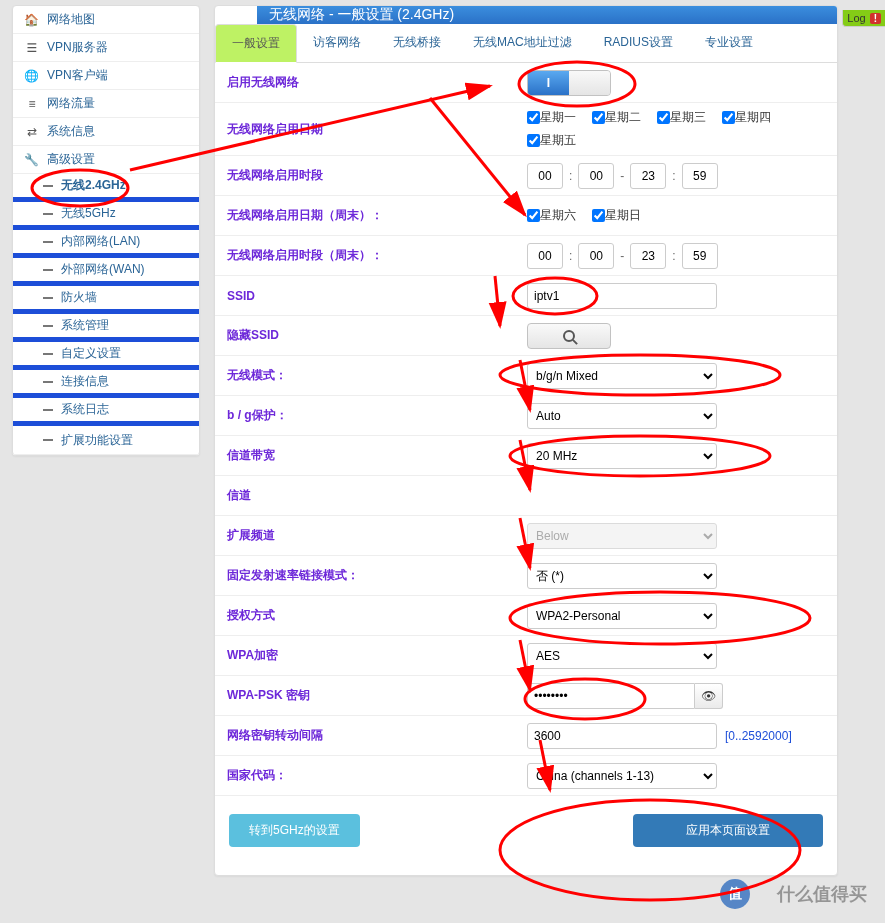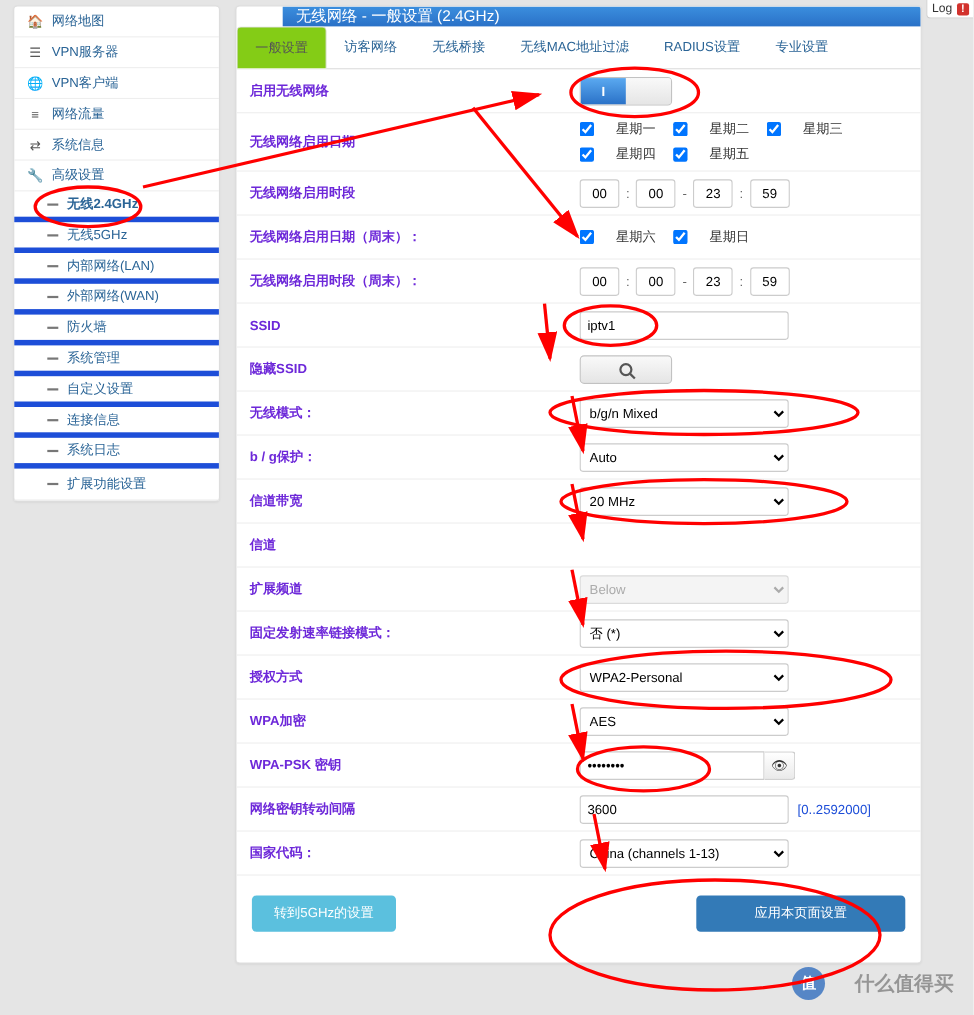--- a/index.html
+++ b/index.html
@@ -1,51 +1,51 @@
 <!DOCTYPE html>
 <html><head>
 <meta charset="utf-8">
 <style>
 * { box-sizing: border-box; margin: 0; padding: 0; }
 body { font-family: Arial, "Microsoft YaHei", sans-serif; font-size: 12px; background: #e5e5e5; color: #333; }
 .app { position: relative; width: 885px; height: 923px; background: #e5e5e5; overflow: hidden; }
 
 
-.topbar { position: absolute; right: 0; top: 0; display: flex; align-items: center; gap: 4px; padding: 2px 4px; background:#ffffff; border:1px solid #ccc; border-top:none; border-right:none; border-bottom-left-radius:4px; }
+.topbar { position: absolute; right: 0; top: 10px; display: flex; align-items: center; gap: 4px; padding: 2px 4px; background:#84cc16; border:1px solid #ccc; border-top:none; border-right:none; border-bottom-left-radius:4px; }
 .topbar .logtxt { font-size:11px; color:#333; }
 .topbar .badge { background:#d2322d; color:#fff; font-weight:bold; font-size:10px; padding:0 4px; border-radius:2px; }
 
 
 .sidebar { position: absolute; left: 12px; top: 5px; width: 188px; background: #fff; border: 1px solid #ddd; border-radius: 4px; box-shadow: 0 1px 2px rgba(0,0,0,.05); }
 .navitem { display: flex; align-items: center; gap: 8px; height: 28px; padding: 0 12px; border-bottom: 1px solid #eee; color: #2a6496; cursor: pointer; }
 .navitem:last-child { border-bottom: none; }
 .navitem .icon { width: 14px; color: #555; display:inline-flex; justify-content:center; }
 .subnav { border-bottom: 1px solid #eee; }
 .subnav .subitem { display:flex; align-items:center; gap:8px; height:28px; padding:0 12px 0 30px; color:#2a6496; cursor:pointer; border-bottom:5px solid #1d4ed8; }
 .subnav .subitem:last-child { border-bottom:none; }
 .subnav .subitem.active .sublabel{ font-weight:bold; color:#2a6496; }
 .minus { display:inline-block; width:10px; height:2px; background:#777; }
 
 
 .panel { position: absolute; left: 214px; top: 5px; width: 624px; background:#fff; border:1px solid #ddd; border-radius:4px; overflow:hidden; box-shadow:0 1px 2px rgba(0,0,0,.05); }
 .panel-header { background: linear-gradient(#3b8ede,#2a71c7); color:#fff; font-weight:normal; font-size:14px; padding:0 12px;margin-left:42px; }
 .tabbar { display:flex; border-bottom:1px solid #ddd; }
 .tab { padding:10px 16px; color:#2a6496; cursor:pointer; position:relative; }
-.tab.active { color:#555; border:1px solid #ddd; border-bottom:1px solid #fff; border-top-left-radius:4px; border-top-right-radius:4px; margin-bottom:-1px; background:#84cc16; }
+.tab.active { color:#555; border:1px solid #ddd; border-bottom:1px solid #fff; border-top-left-radius:4px; border-top-right-radius:4px; margin-bottom:-1px; background:#bef264; }
 .formwrap { padding:0; }
 .row { display:flex; align-items:center; min-height:40px; padding:6px 12px; border-bottom:1px solid #eee; }
 .row .label { flex:0 0 300px; color:#6d28d9; font-weight:bold; font-size:12px; }
 .row .control { flex:1; display:flex; align-items:center; flex-wrap:wrap; gap:6px; }
 
 
 .toggle { width:84px; height:26px; border:1px solid #c2c2c2; border-radius:4px; display:inline-flex; overflow:hidden; background:#eee; }
 .toggle .on { width:50%; background:linear-gradient(#5aa9f0,#2a71c7); display:flex; align-items:center; justify-content:center; color:#fff; font-weight:bold; }
 .toggle .off { width:50%; background:linear-gradient(#f9f9f9,#e5e5e5); }
 
-label.chk { display:inline-flex; align-items:center; gap:20px; margin-right:10px; }
+label.chk { display:inline-flex; align-items:center; gap:0; margin-right:10px; }
 input[type=checkbox] { width:13px; height:13px; }
 
 input[type=text], input[type=password] { height:26px; border:1px solid #ccc; border-radius:3px; padding:0 6px; font-size:12px; background:#fff; }
 .timebox { width:36px; text-align:center; }
 select { height:26px; border:1px solid #ccc; border-radius:3px; padding:0 4px; font-size:12px; background:#fff; min-width:190px; }
 select.disabled { background:#f0f0f0; color:#888; }
 
 .sep { color:#666; }
 
 .pskwrap { display:flex; }

